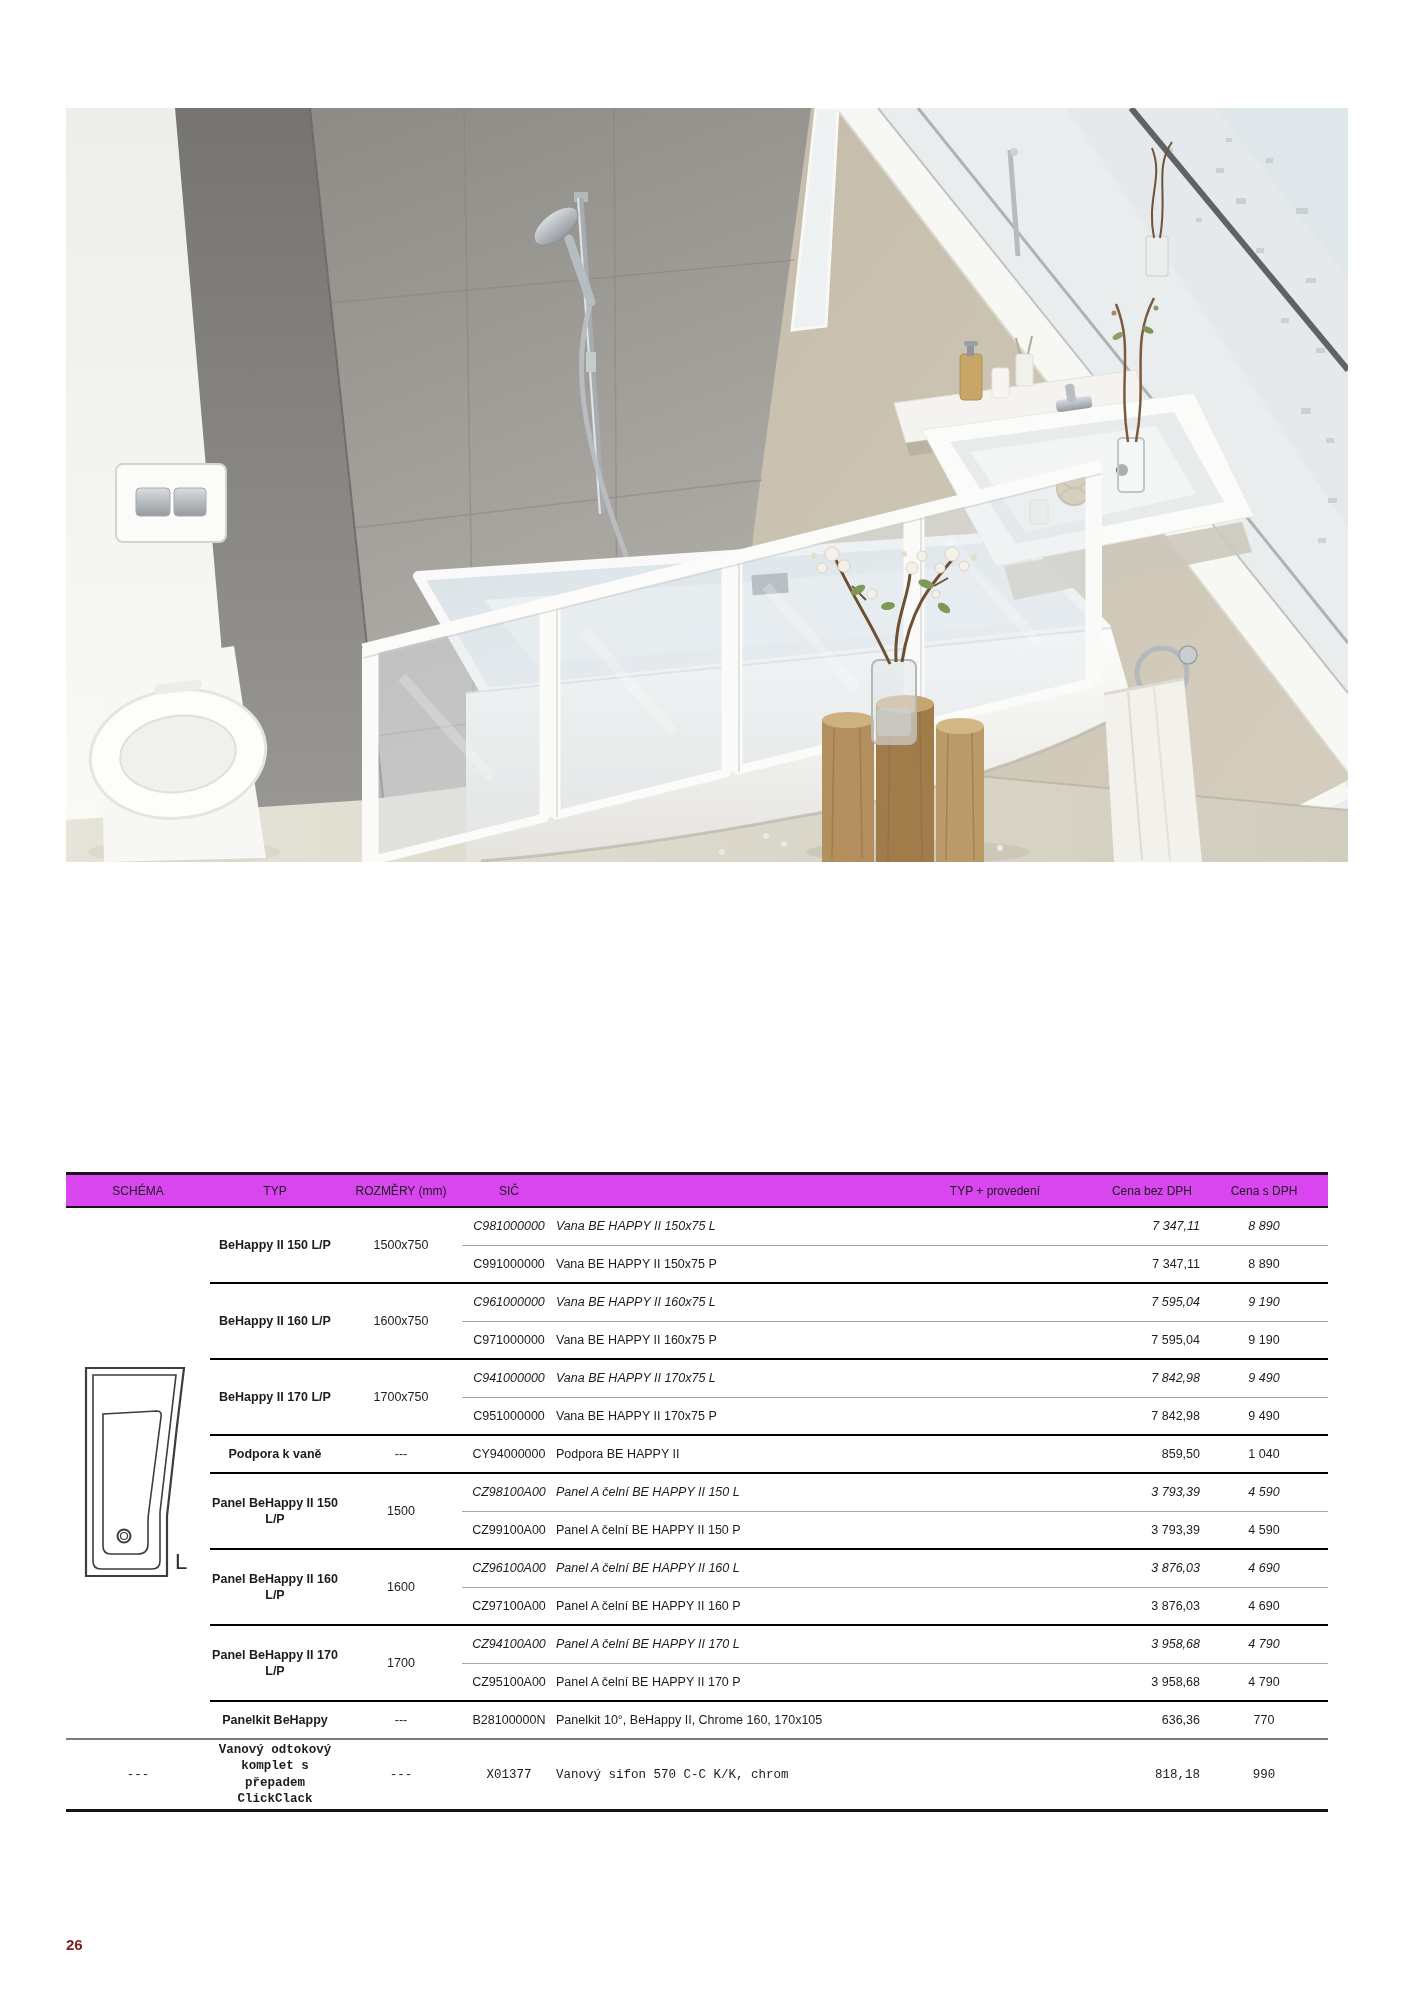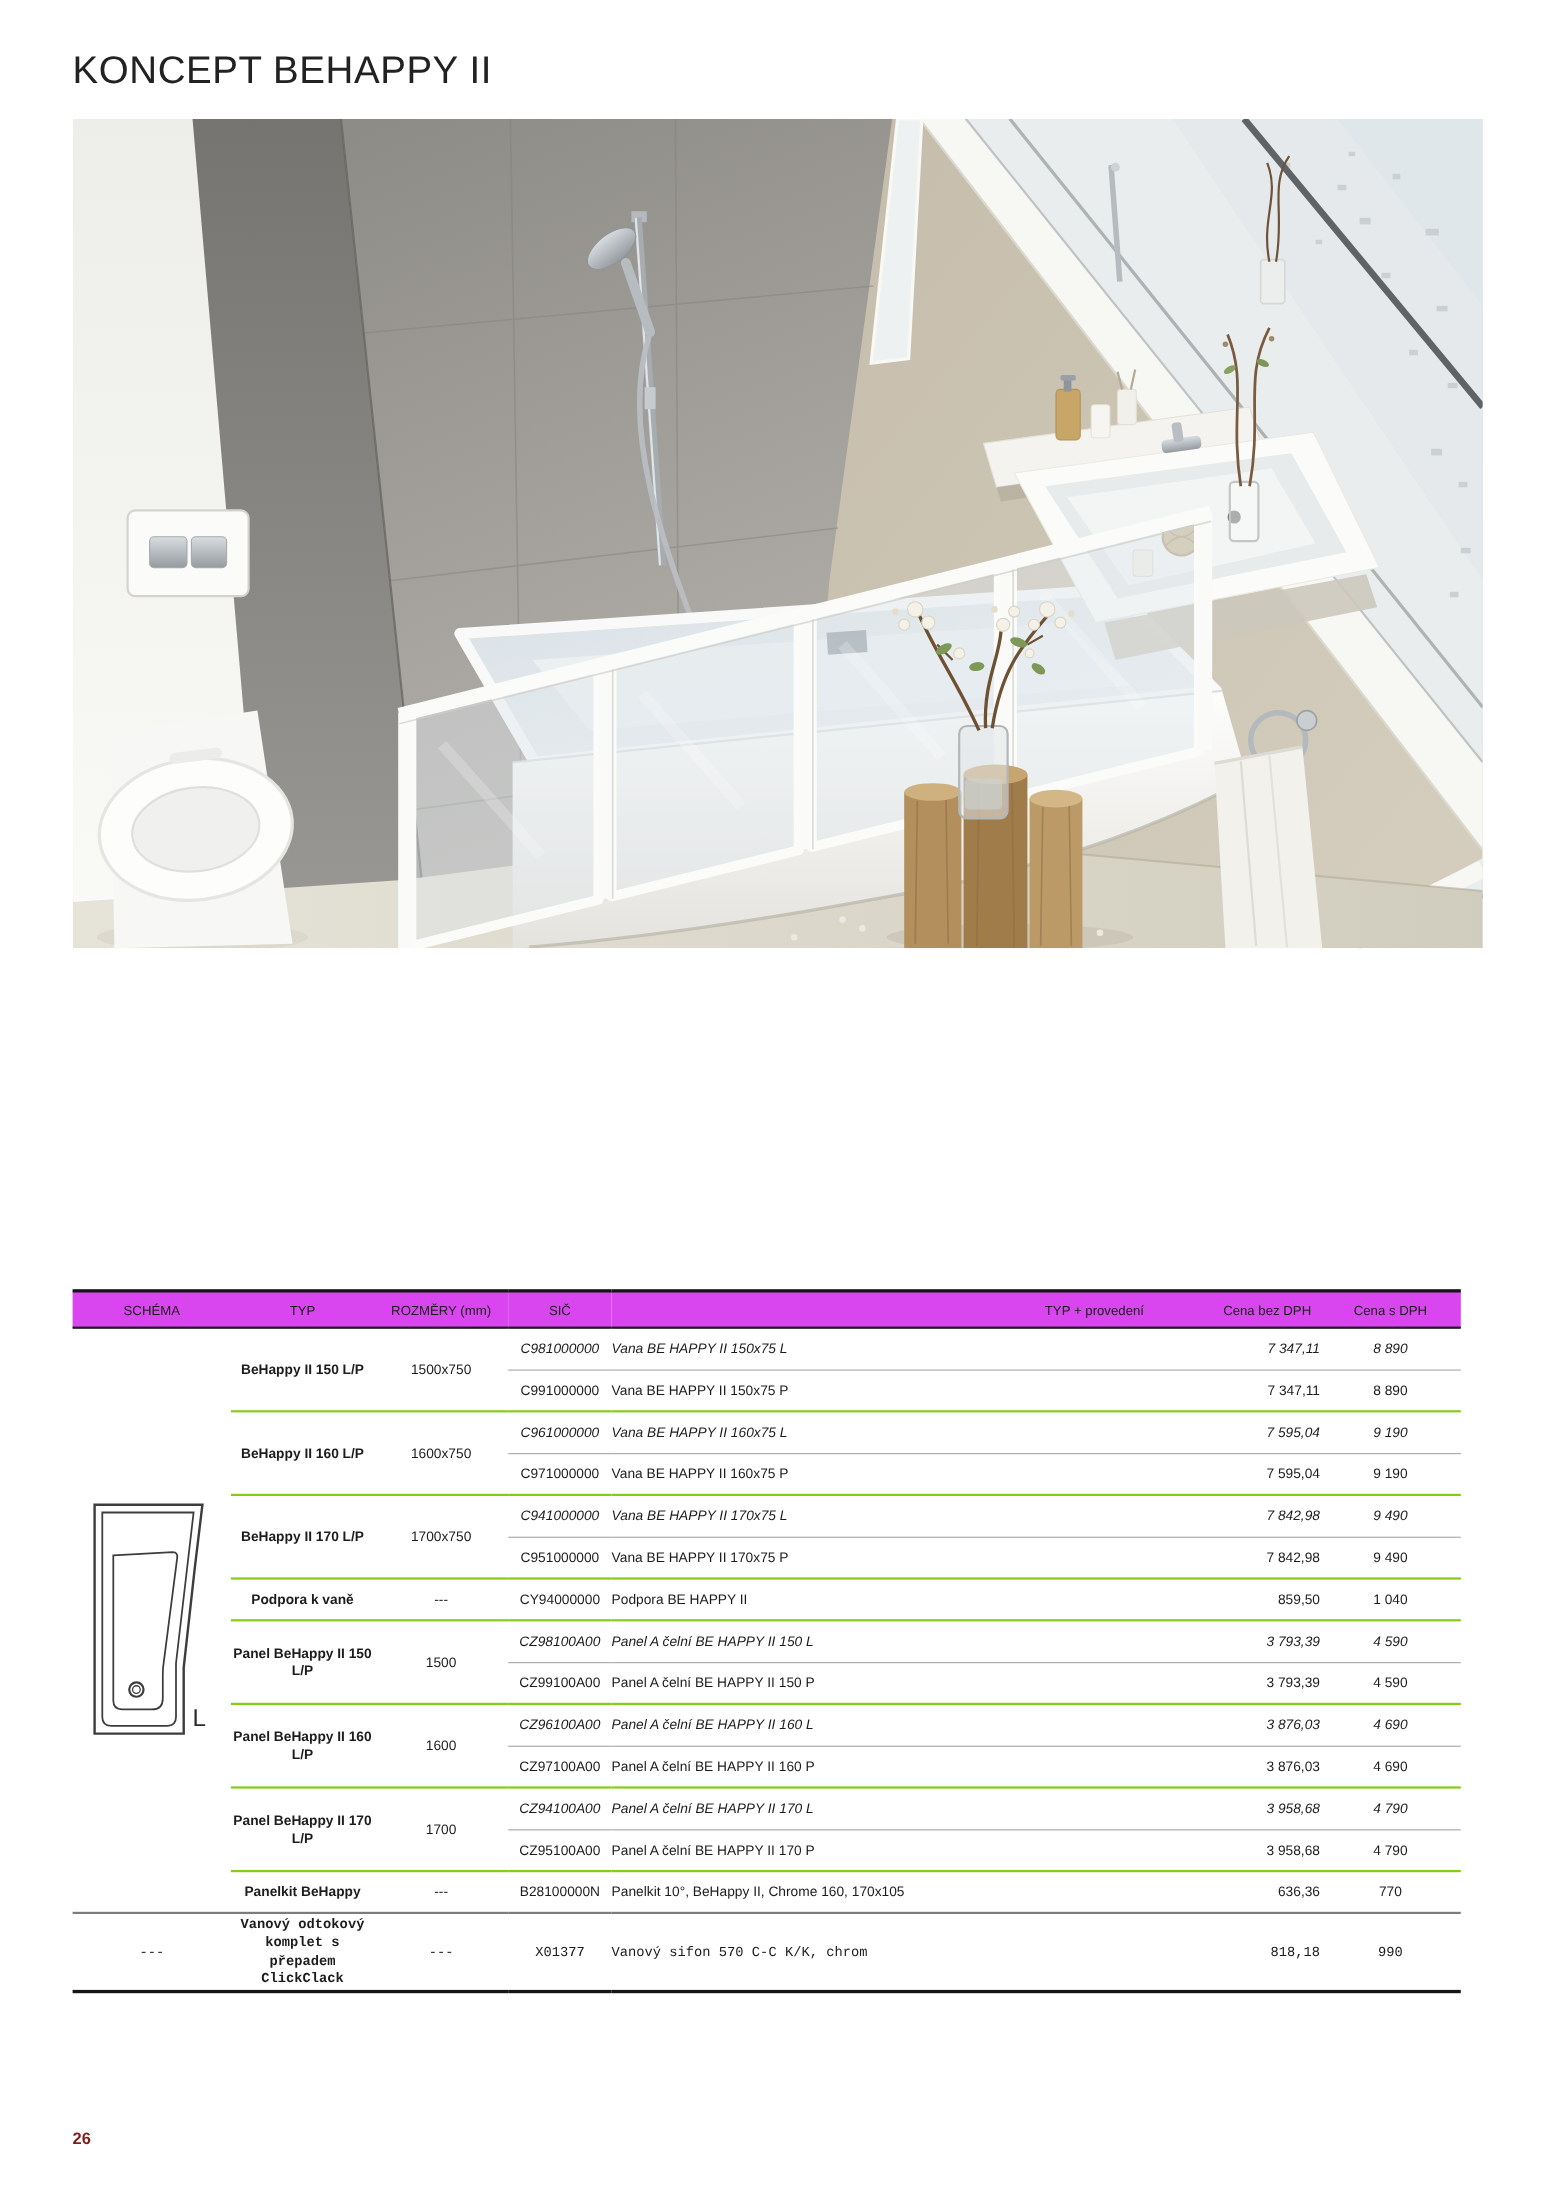--- a/index.html
+++ b/index.html
@@ -18,32 +18,31 @@
   th.h-desc{text-align:right;padding-left:100px;}
   th.h-bez{text-align:right;padding-right:8px;}
   .c-schema{text-align:center;}
   .c-typ{text-align:center;font-weight:700;line-height:1.3;padding:2px 6px;}
   .c-roz{text-align:center;}
   .c-sic{text-align:center;}
   .c-desc{text-align:left;padding-left:14px;margin-left:48px;}
   .c-bez{text-align:right;padding-right:8px;}
   .c-s{text-align:center;}
   .bt{border-bottom:1px solid #a6a6a6;font-style:italic;}
-  .bg{border-bottom:2px solid #84cc16;}
+  .bg{border-bottom:2px solid #000000;}
   .bl{border-bottom:2px solid #7c7c7c;}
   .bx{border-bottom:3px solid #151515;font-family:Liberation Mono, monospace;}
   .page-number{position:absolute;left:66px;top:1936px;font-size:15px;font-weight:700;color:#7f1d1d;}
   .schema-wrap{display:flex;justify-content:center;align-items:center;}
 </style>
 </head>
 <body>
 
 <div class="page">
 
-  <div class="title">KONCEPT BEHAPPY II</div>
 
   <div class="photo">
     <svg width="1282" height="754" viewBox="0 0 1282 754" xmlns="http://www.w3.org/2000/svg">
       <defs>
         <linearGradient id="g-wall" x1="0" y1="0" x2="1" y2="0.8">
           <stop offset="0" stop-color="#c3baa8"></stop>
             <stop offset="1" stop-color="#d4cdbd"></stop>
         </linearGradient>
         <linearGradient id="g-tile" x1="0" y1="0" x2="0.25" y2="1">
           <stop offset="0" stop-color="#8d8b86"></stop>

